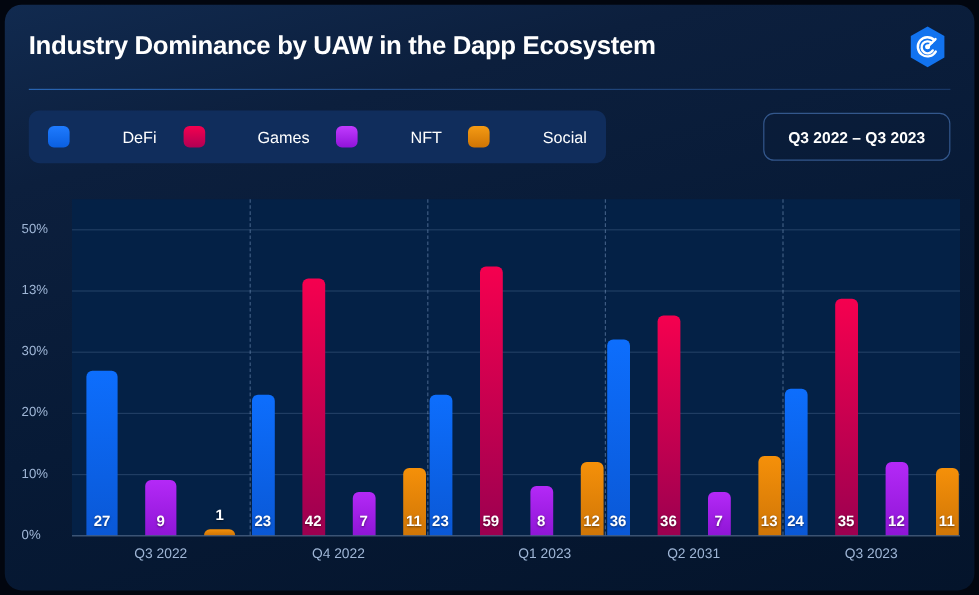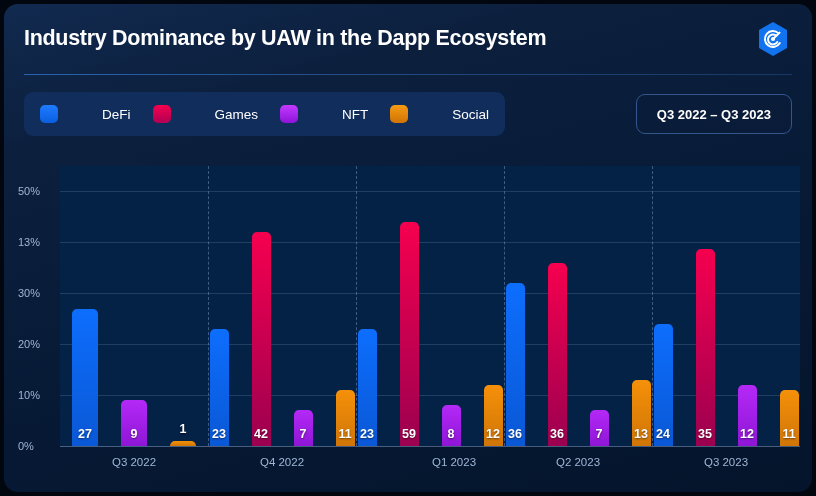--- a/index.html
+++ b/index.html
@@ -250,18 +250,18 @@
           <div class="bar" style="height: 56px; background: linear-gradient(rgb(245, 144, 9) 0%, rgb(208, 118, 7) 100%);">
             <span class="bar-value">11</span>
           </div>
         </div>
       </div>
     <div id="baseline"></div>
     <div id="xlabels">
         <div class="xlabel" style="left: 130px;">Q3 2022</div>
         <div class="xlabel" style="left: 278px;">Q4 2022</div>
         <div class="xlabel" style="left: 426px; margin-left: 24px;">Q1 2023</div>
-        <div class="xlabel" style="left: 574px;">Q2 2023</div>
+        <div class="xlabel" style="left: 574px;">Q2 2031</div>
         <div class="xlabel" style="left: 722px;">Q3 2023</div>
       </div>
   </div>
 
 </div>
 
 </body></html>

